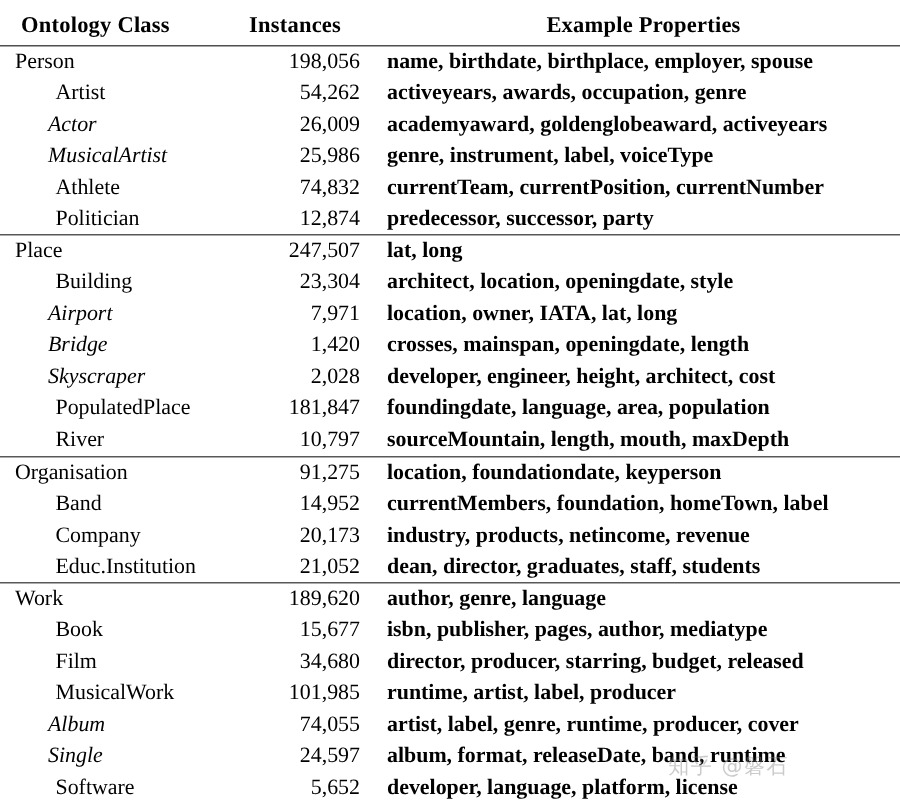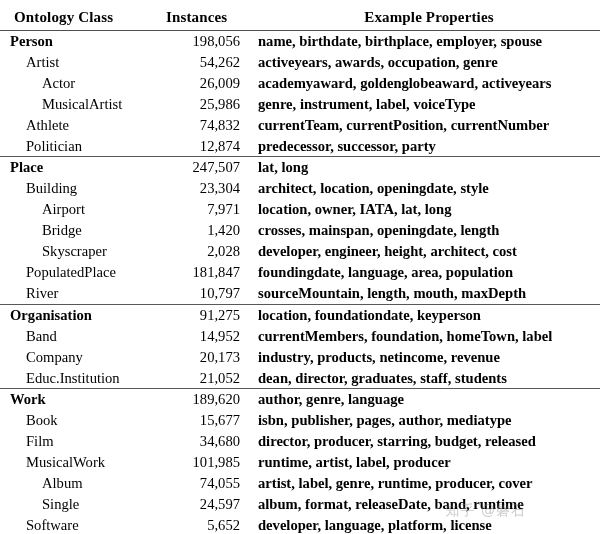--- a/index.html
+++ b/index.html
@@ -53,23 +53,23 @@
     height: 20.9px;
     font-size: 14.6px;
     vertical-align: baseline;
     white-space: nowrap;
   }
   tbody td.c-class  { text-align: left; }
   tbody td.c-inst   { text-align: right; padding-right: 8px; font-variant-numeric: lining-nums; }
   tbody td.c-props  { text-align: left;  padding-left: 10px; font-weight: bold; }
 
   
-  td.c-class.lvl0 { padding-left: 10px; font-weight: bold; }
-  td.c-class.lvl1 { padding-left: 26px; }
-  td.c-class.lvl2 { padding-left: 42px; }
+  td.c-class.lvl0 { padding-left: 10px; }
+  td.c-class.lvl1 { padding-left: 37px; }
+  td.c-class.lvl2 { padding-left: 32px; font-style: italic; }
 
   
   tr.rule-row td {
     padding: 0;
     height: 0;
     line-height: 0;
   }
   .rule {
     height: 0;
     border-top: 1.15px solid #585858;

